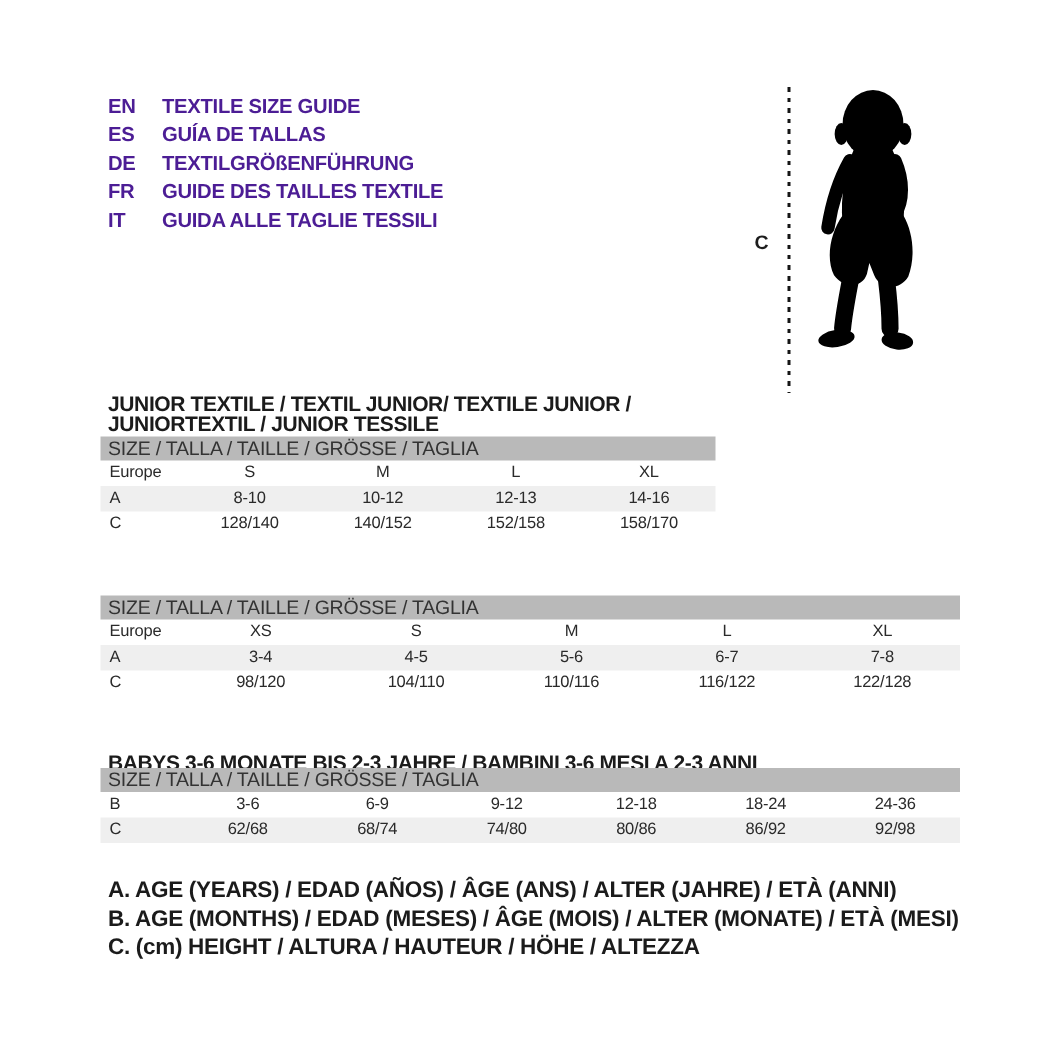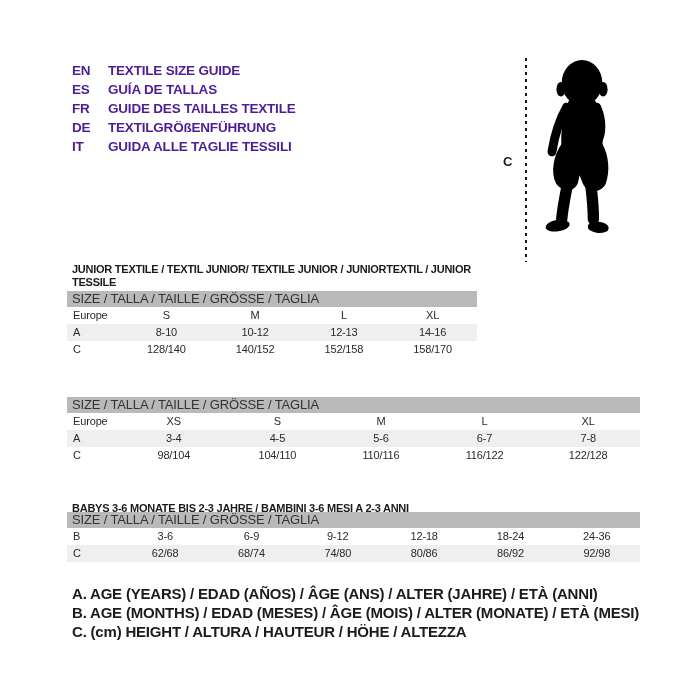--- a/index.html
+++ b/index.html
@@ -18,21 +18,21 @@
   .langs .lbl{display:inline-block;}
 
   
   .figure{position:absolute;left:495px;top:50px;width:160px;height:220px;}
   .dash{position:absolute;left:30px;top:8px;width:2px;height:204px;
     background:repeating-linear-gradient(to bottom,#151515 0 3px,transparent 3px 7px);}
   .c-label{position:absolute;left:8px;top:104px;font-size:13px;font-weight:700;}
   .figure svg{position:absolute;left:41px;top:6px;width:92px;height:203px;}
 
   
-  .sec-h{position:absolute;margin:0;font-size:11px;font-weight:700;
+  .sec-h{position:absolute;margin:0;font-size:14px;font-weight:700;
     letter-spacing:-0.25px;line-height:13px;color:#1b1b1b;white-space:pre-line;}
   .h1{left:72px;top:263px;width:440px;}
   .h2{left:72px;top:370px;width:540px;}
   .h3{left:72px;top:476px;width:540px;}
 
   
   .table{position:absolute;left:67px;font-size:11px;letter-spacing:-0.15px;color:#2a2a2a;}
   .t1{top:291px;width:410px;}
   .t2{top:397px;width:573px;}
   .t3{top:512px;width:573px;}
@@ -54,24 +54,24 @@
 <div class="page">
 
   <ul class="langs">
     <li>
       <span class="code">EN</span><span class="lbl">TEXTILE SIZE GUIDE</span>
     </li>
     <li>
       <span class="code">ES</span><span class="lbl">GUÍA DE TALLAS</span>
     </li>
     <li>
-      <span class="code">FR</span><span class="lbl">GUIDE DES TAILLES TEXTILE</span>
+      <span class="code">DE</span><span class="lbl">TEXTILGRÖßENFÜHRUNG</span>
     </li>
     <li>
-      <span class="code">DE</span><span class="lbl">TEXTILGRÖßENFÜHRUNG</span>
+      <span class="code">FR</span><span class="lbl">GUIDE DES TAILLES TEXTILE</span>
     </li>
     <li>
       <span class="code">IT</span><span class="lbl">GUIDA ALLE TAGLIE TESSILI</span>
     </li>
   </ul>
 
   <div class="figure">
     <span class="c-label">C</span>
     <div class="dash"></div>
     <svg viewBox="0 0 110 250" aria-hidden="true">
@@ -130,21 +130,21 @@
     <div class="trow alt">
       <span class="tlabel">A</span>
       <span class="tcell">3-4</span>
       <span class="tcell">4-5</span>
       <span class="tcell">5-6</span>
       <span class="tcell">6-7</span>
       <span class="tcell">7-8</span>
     </div>
     <div class="trow">
       <span class="tlabel">C</span>
-      <span class="tcell">98/104</span>
+      <span class="tcell">98/120</span>
       <span class="tcell">104/110</span>
       <span class="tcell">110/116</span>
       <span class="tcell">116/122</span>
       <span class="tcell">122/128</span>
     </div>
   </div>
 
   <h2 class="sec-h h3"><br>
   <span>BABYS 3-6 MONATE BIS 2-3 JAHRE / BAMBINI 3-6 MESI A 2-3 ANNI</span></h2>
   <div class="table t3">

